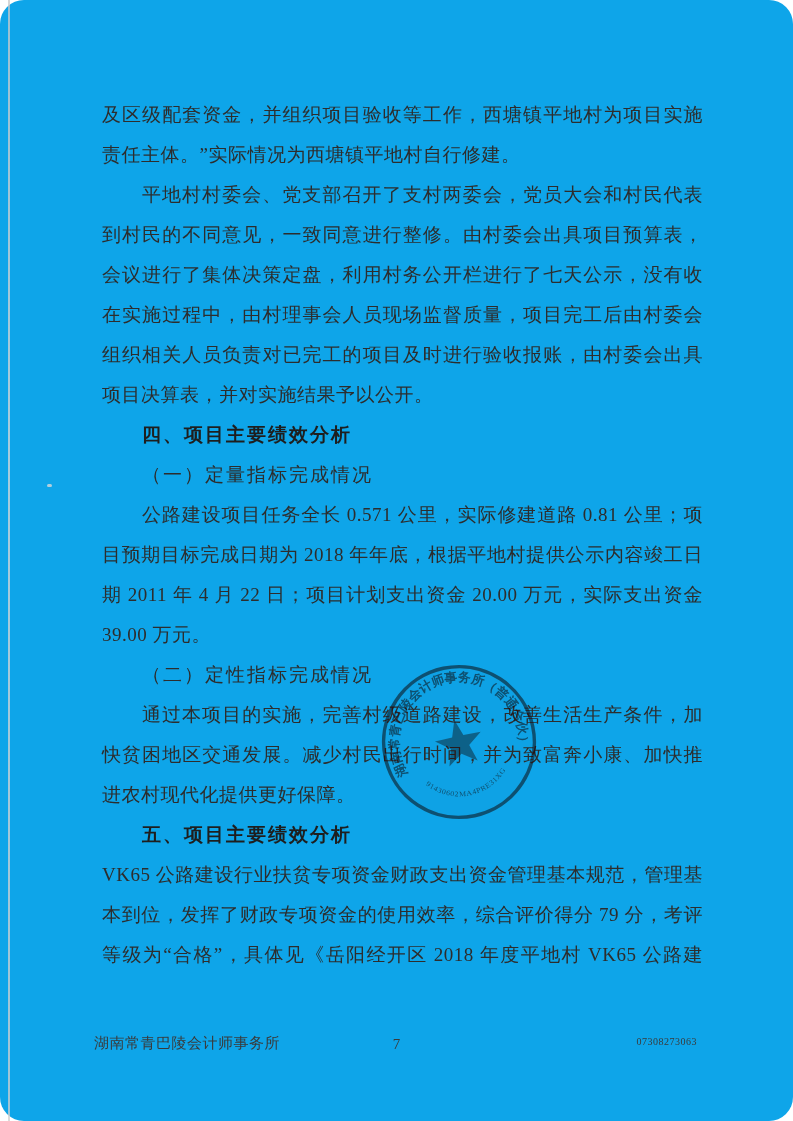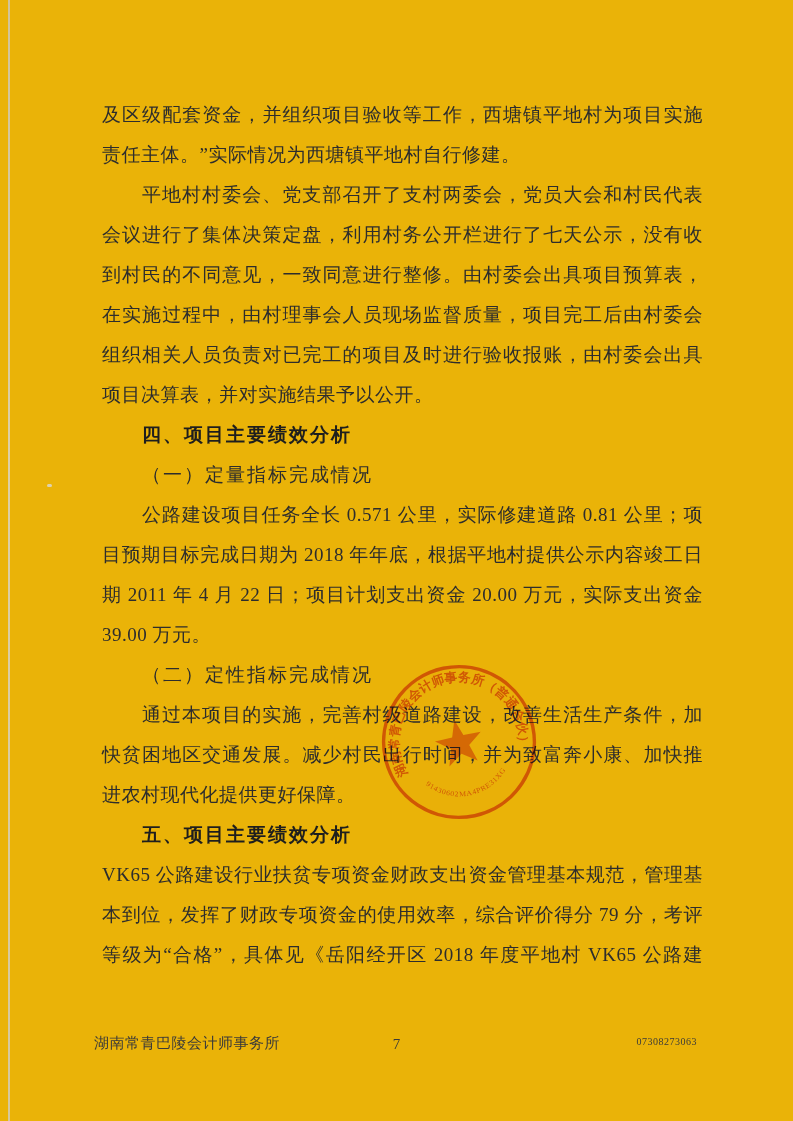--- a/index.html
+++ b/index.html
@@ -5,21 +5,21 @@
   :root { --seal-color: #dd5f5f; }
   html, body { margin: 0; padding: 0; }
   body {
     width: 793px; height: 1121px;
     background: #ffffff;
     position: relative;
     overflow: hidden;
     font-family: "Liberation Serif", "DejaVu Serif", serif;
     color: #2d2d2d;
   }
-  .page { position: absolute; inset: 0; background: #eab308; }
+  .page { position: absolute; inset: 0; background: #0ea5e9; border-radius: 24px; }
 
   
   .scan-edge {
     position: absolute; left: 8px; top: 0; width: 2px; height: 1121px;
     background: linear-gradient(#c9c9c9, #d9d9d9 40%, #cfcfcf);
     opacity: 0.75;
   }
   .scan-speck {
     position: absolute; left: 47px; top: 484px; width: 5px; height: 3px;
     background: #dadada; border-radius: 2px; opacity: 0.8;
@@ -70,22 +70,22 @@
 
 <div class="page">
 
   <div class="scan-edge"></div>
   <div class="scan-speck"></div>
 
   <div class="textblock">
     <div class="ln just">及区级配套资金，并组织项目验收等工作，西塘镇平地村为项目实施</div>
     <div class="ln">责任主体。”实际情况为西塘镇平地村自行修建。</div>
     <div class="ln ind just">平地村村委会、党支部召开了支村两委会，党员大会和村民代表</div>
+    <div class="ln just">到村民的不同意见，一致同意进行整修。由村委会出具项目预算表，</div>
     <div class="ln just">会议进行了集体决策定盘，利用村务公开栏进行了七天公示，没有收</div>
-    <div class="ln just">到村民的不同意见，一致同意进行整修。由村委会出具项目预算表，</div>
     <div class="ln just">在实施过程中，由村理事会人员现场监督质量，项目完工后由村委会</div>
     <div class="ln just">组织相关人员负责对已完工的项目及时进行验收报账，由村委会出具</div>
     <div class="ln">项目决算表，并对实施结果予以公开。</div>
     <div class="ln head ind">四、项目主要绩效分析</div>
     <div class="ln sub ind">（一）定量指标完成情况</div>
     <div class="ln ind just">公路建设项目任务全长 0.571 公里，实际修建道路 0.81 公里；项</div>
     <div class="ln just">目预期目标完成日期为 2018 年年底，根据平地村提供公示内容竣工日</div>
     <div class="ln just">期 2011 年 4 月 22 日；项目计划支出资金 20.00 万元，实际支出资金</div>
     <div class="ln">39.00 万元。</div>
     <div class="ln sub ind">（二）定性指标完成情况</div>

